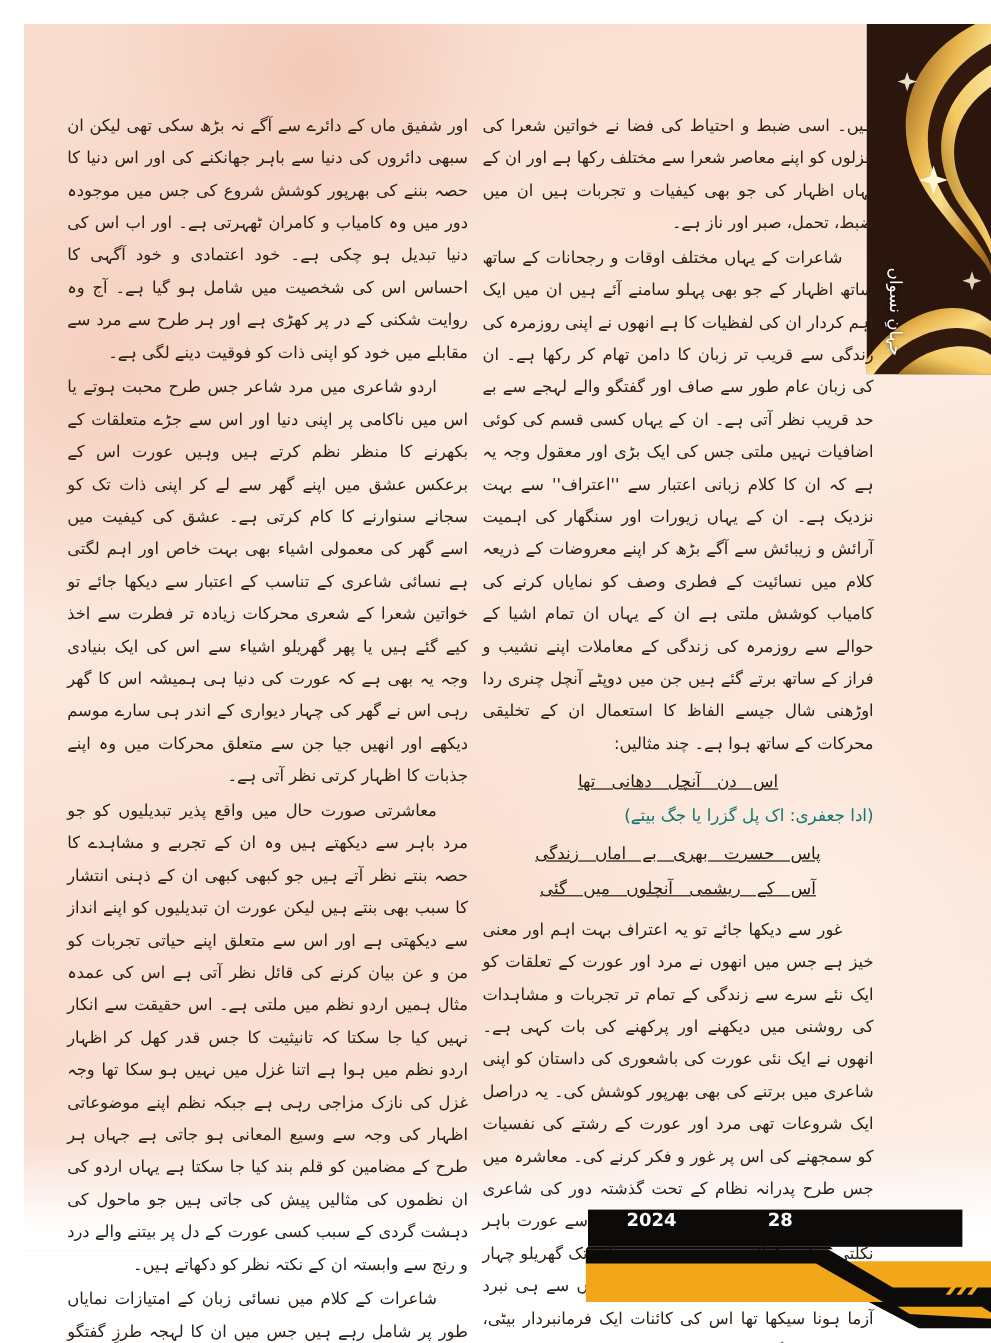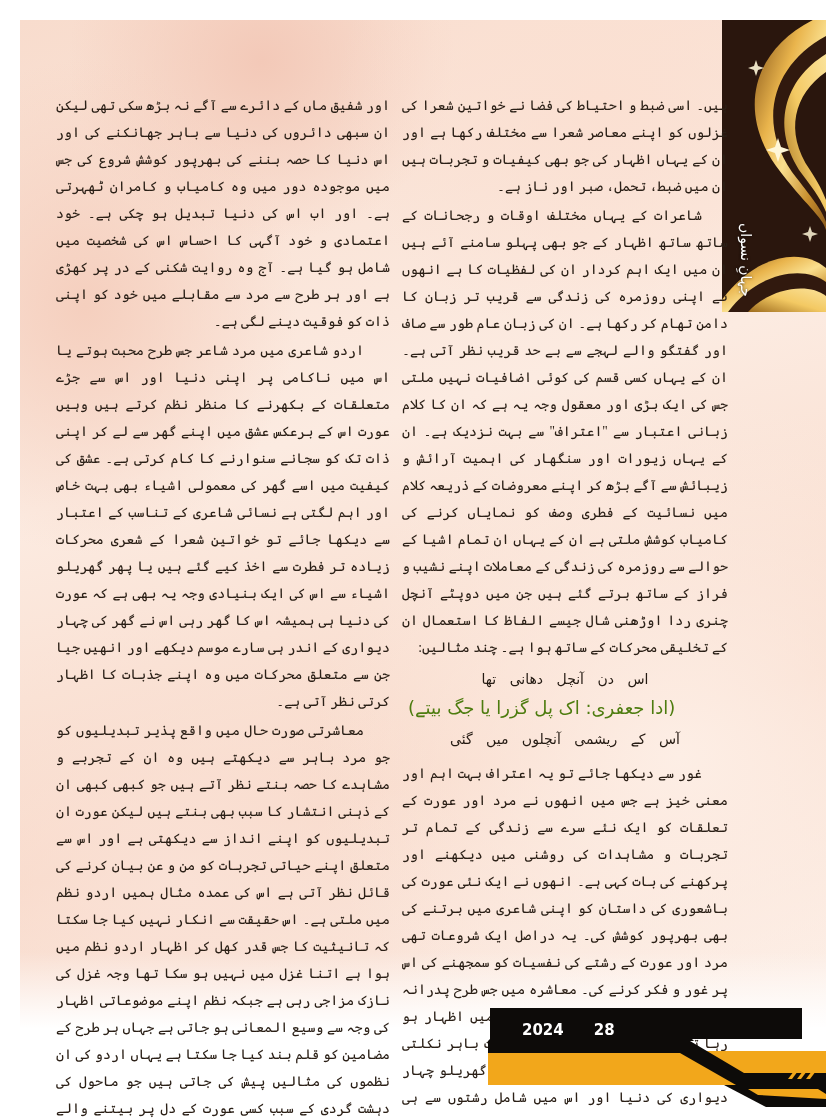--- a/index.html
+++ b/index.html
@@ -40,44 +40,44 @@
   
   .content{
     position:absolute;left:56px;top:92px;width:672px;
     direction:rtl;
     display:grid;grid-template-columns:326px 334px;column-gap:12px;
     color:#2b2017;
   }
   .col p{
     margin:0 0 2px 0;
     font-size:13.6px;line-height:27px;
-    text-align:justify;text-align-last:right;font-family:Liberation Serif, serif;
+    text-align:justify;text-align-last:right;
   }
   .col p.indent{text-indent:26px;}
   .verse{margin:4px 0 0 0;}
   .verse-line{
     font-size:14px;line-height:29px;text-align:center;
-    word-spacing:9px;color:#241a12;
+    word-spacing:9px;color:#241a12;text-decoration:underline;
   }
   .attribution{
-    font-size:18px;line-height:27px;text-align:left;
-    padding-left:6px;color:#4d7c0f;
+    font-size:14px;line-height:27px;text-align:right;
+    padding-left:6px;color:#0f766e;
   }
 
   
   .footer-bar{
     position:absolute;left:490px;top:1008px;width:312px;height:31px;
     background:#0d0b09;
-    display:flex;align-items:flex-end;
+    display:flex;align-items:flex-start;
     padding:0 0 0 0;box-sizing:border-box;
     color:#fff;direction:ltr;
   }
   .footer-year{font-weight:bold;font-size:15px;margin-left:32px;}
   .footer-mag{font-size:12.5px;margin-left:26px;direction:rtl;}
-  .footer-page{font-weight:bold;font-size:15px;margin-left:30px;}
+  .footer-page{font-weight:bold;font-size:15px;margin-left:76px;}
   .footer-strip{position:absolute;left:488px;top:1039px;width:338px;height:68px;}
 </style>
 </head>
 <body>
 
 <div class="page-bg"></div>
 
 <div class="corner-art">
   <svg width="104" height="292" viewBox="0 0 104 292">
     <defs>
@@ -117,20 +117,21 @@
   <div class="col">
     <p>ہیں۔ اسی ضبط و احتیاط کی فضا نے خواتین شعرا کی غزلوں کو اپنے معاصر شعرا سے مختلف رکھا ہے اور ان کے یہاں اظہار کی جو بھی کیفیات و تجربات ہیں ان میں ضبط، تحمل، صبر اور ناز ہے۔</p>
     <p class="indent">شاعرات کے یہاں مختلف اوقات و رجحانات کے ساتھ ساتھ اظہار کے جو بھی پہلو سامنے آئے ہیں ان میں ایک اہم کردار ان کی لفظیات کا ہے انھوں نے اپنی روزمرہ کی زندگی سے قریب تر زبان کا دامن تھام کر رکھا ہے۔ ان کی زبان عام طور سے صاف اور گفتگو والے لہجے سے بے حد قریب نظر آتی ہے۔ ان کے یہاں کسی قسم کی کوئی اضافیات نہیں ملتی جس کی ایک بڑی اور معقول وجہ یہ ہے کہ ان کا کلام زبانی اعتبار سے ''اعتراف'' سے بہت نزدیک ہے۔ ان کے یہاں زیورات اور سنگھار کی اہمیت آرائش و زیبائش سے آگے بڑھ کر اپنے معروضات کے ذریعہ کلام میں نسائیت کے فطری وصف کو نمایاں کرنے کی کامیاب کوشش ملتی ہے ان کے یہاں ان تمام اشیا کے حوالے سے روزمرہ کی زندگی کے معاملات اپنے نشیب و فراز کے ساتھ برتے گئے ہیں جن میں دوپٹے آنچل چنری ردا اوڑھنی شال جیسے الفاظ کا استعمال ان کے تخلیقی محرکات کے ساتھ ہوا ہے۔ چند مثالیں:</p>
 
     <div class="verse">
       <div class="verse-line">اس دن آنچل دھانی تھا</div>
       <div class="attribution">(ادا جعفری: اک پل گزرا یا جگ بیتے)</div>
     </div>
 
     <div class="verse">
+      <div class="verse-line">پاس حسرت بھری بے اماں زندگی</div>
       <div class="verse-line">آس کے ریشمی آنچلوں میں گئی</div>
     </div>
 
     <p class="indent" style="margin-top:6px">غور سے دیکھا جائے تو یہ اعتراف بہت اہم اور معنی خیز ہے جس میں انھوں نے مرد اور عورت کے تعلقات کو ایک نئے سرے سے زندگی کے تمام تر تجربات و مشاہدات کی روشنی میں دیکھنے اور پرکھنے کی بات کہی ہے۔ انھوں نے ایک نئی عورت کی باشعوری کی داستان کو اپنی شاعری میں برتنے کی بھی بھرپور کوشش کی۔ یہ دراصل ایک شروعات تھی مرد اور عورت کے رشتے کی نفسیات کو سمجھنے کی اس پر غور و فکر کرنے کی۔ معاشرہ میں جس طرح پدرانہ نظام کے تحت گذشتہ دور کی شاعری میں اظہار ہو رہا تھا اس بنے بنائے نظام سے عورت باہر نکلتی ہوئی دکھائی دیتی ہے۔ جس نے اب تک گھریلو چہار دیواری کی دنیا اور اس میں شامل رشتوں سے ہی نبرد آزما ہونا سیکھا تھا اس کی کائنات ایک فرمانبردار بیٹی، بہن، اطاعت گزار بیوی</p>
   </div>
 
   <div class="col">
     <p>اور شفیق ماں کے دائرے سے آگے نہ بڑھ سکی تھی لیکن ان سبھی دائروں کی دنیا سے باہر جھانکنے کی اور اس دنیا کا حصہ بننے کی بھرپور کوشش شروع کی جس میں موجودہ دور میں وہ کامیاب و کامران ٹھہرتی ہے۔ اور اب اس کی دنیا تبدیل ہو چکی ہے۔ خود اعتمادی و خود آگہی کا احساس اس کی شخصیت میں شامل ہو گیا ہے۔ آج وہ روایت شکنی کے در پر کھڑی ہے اور ہر طرح سے مرد سے مقابلے میں خود کو اپنی ذات کو فوقیت دینے لگی ہے۔</p>
     <p class="indent">اردو شاعری میں مرد شاعر جس طرح محبت ہوتے یا اس میں ناکامی پر اپنی دنیا اور اس سے جڑے متعلقات کے بکھرنے کا منظر نظم کرتے ہیں وہیں عورت اس کے برعکس عشق میں اپنے گھر سے لے کر اپنی ذات تک کو سجانے سنوارنے کا کام کرتی ہے۔ عشق کی کیفیت میں اسے گھر کی معمولی اشیاء بھی بہت خاص اور اہم لگتی ہے نسائی شاعری کے تناسب کے اعتبار سے دیکھا جائے تو خواتین شعرا کے شعری محرکات زیادہ تر فطرت سے اخذ کیے گئے ہیں یا پھر گھریلو اشیاء سے اس کی ایک بنیادی وجہ یہ بھی ہے کہ عورت کی دنیا ہی ہمیشہ اس کا گھر رہی اس نے گھر کی چہار دیواری کے اندر ہی سارے موسم دیکھے اور انھیں جیا جن سے متعلق محرکات میں وہ اپنے جذبات کا اظہار کرتی نظر آتی ہے۔</p>
     <p class="indent">معاشرتی صورت حال میں واقع پذیر تبدیلیوں کو جو مرد باہر سے دیکھتے ہیں وہ ان کے تجربے و مشاہدے کا حصہ بنتے نظر آتے ہیں جو کبھی کبھی ان کے ذہنی انتشار کا سبب بھی بنتے ہیں لیکن عورت ان تبدیلیوں کو اپنے انداز سے دیکھتی ہے اور اس سے متعلق اپنے حیاتی تجربات کو من و عن بیان کرنے کی قائل نظر آتی ہے اس کی عمدہ مثال ہمیں اردو نظم میں ملتی ہے۔ اس حقیقت سے انکار نہیں کیا جا سکتا کہ تانیثیت کا جس قدر کھل کر اظہار اردو نظم میں ہوا ہے اتنا غزل میں نہیں ہو سکا تھا وجہ غزل کی نازک مزاجی رہی ہے جبکہ نظم اپنے موضوعاتی اظہار کی وجہ سے وسیع المعانی ہو جاتی ہے جہاں ہر طرح کے مضامین کو قلم بند کیا جا سکتا ہے یہاں اردو کی ان نظموں کی مثالیں پیش کی جاتی ہیں جو ماحول کی دہشت گردی کے سبب کسی عورت کے دل پر بیتنے والے درد و رنج سے وابستہ ان کے نکتہ نظر کو دکھاتے ہیں۔</p>

